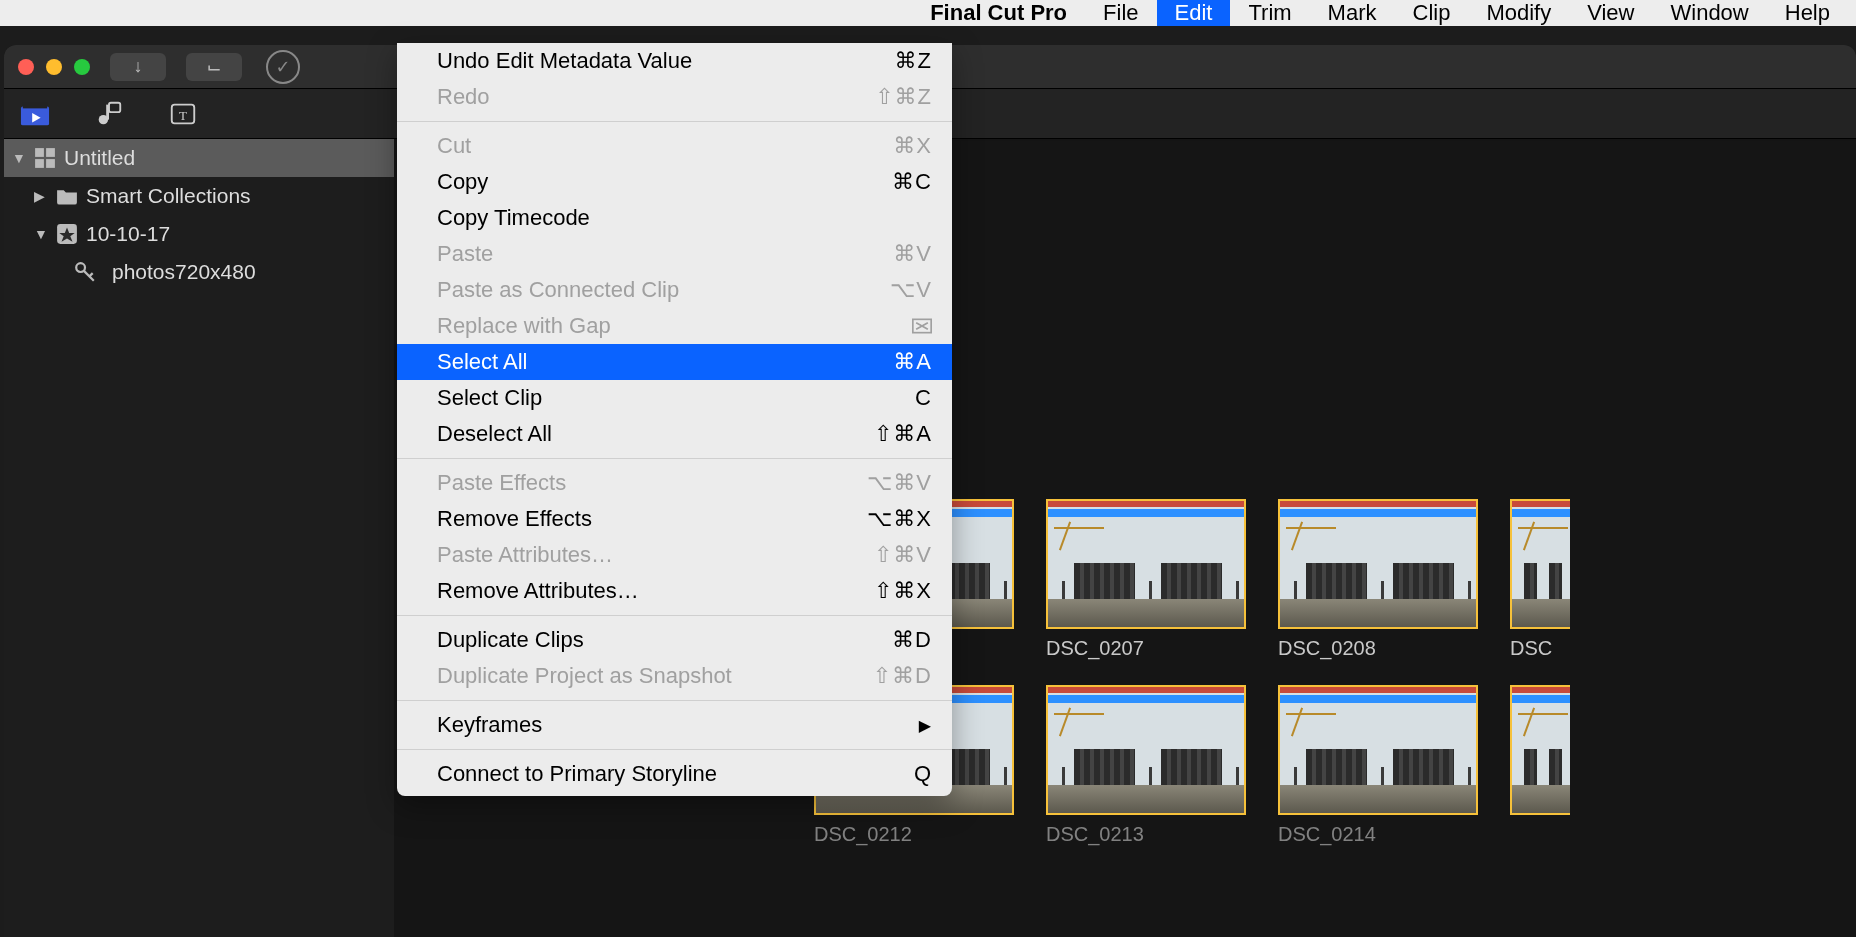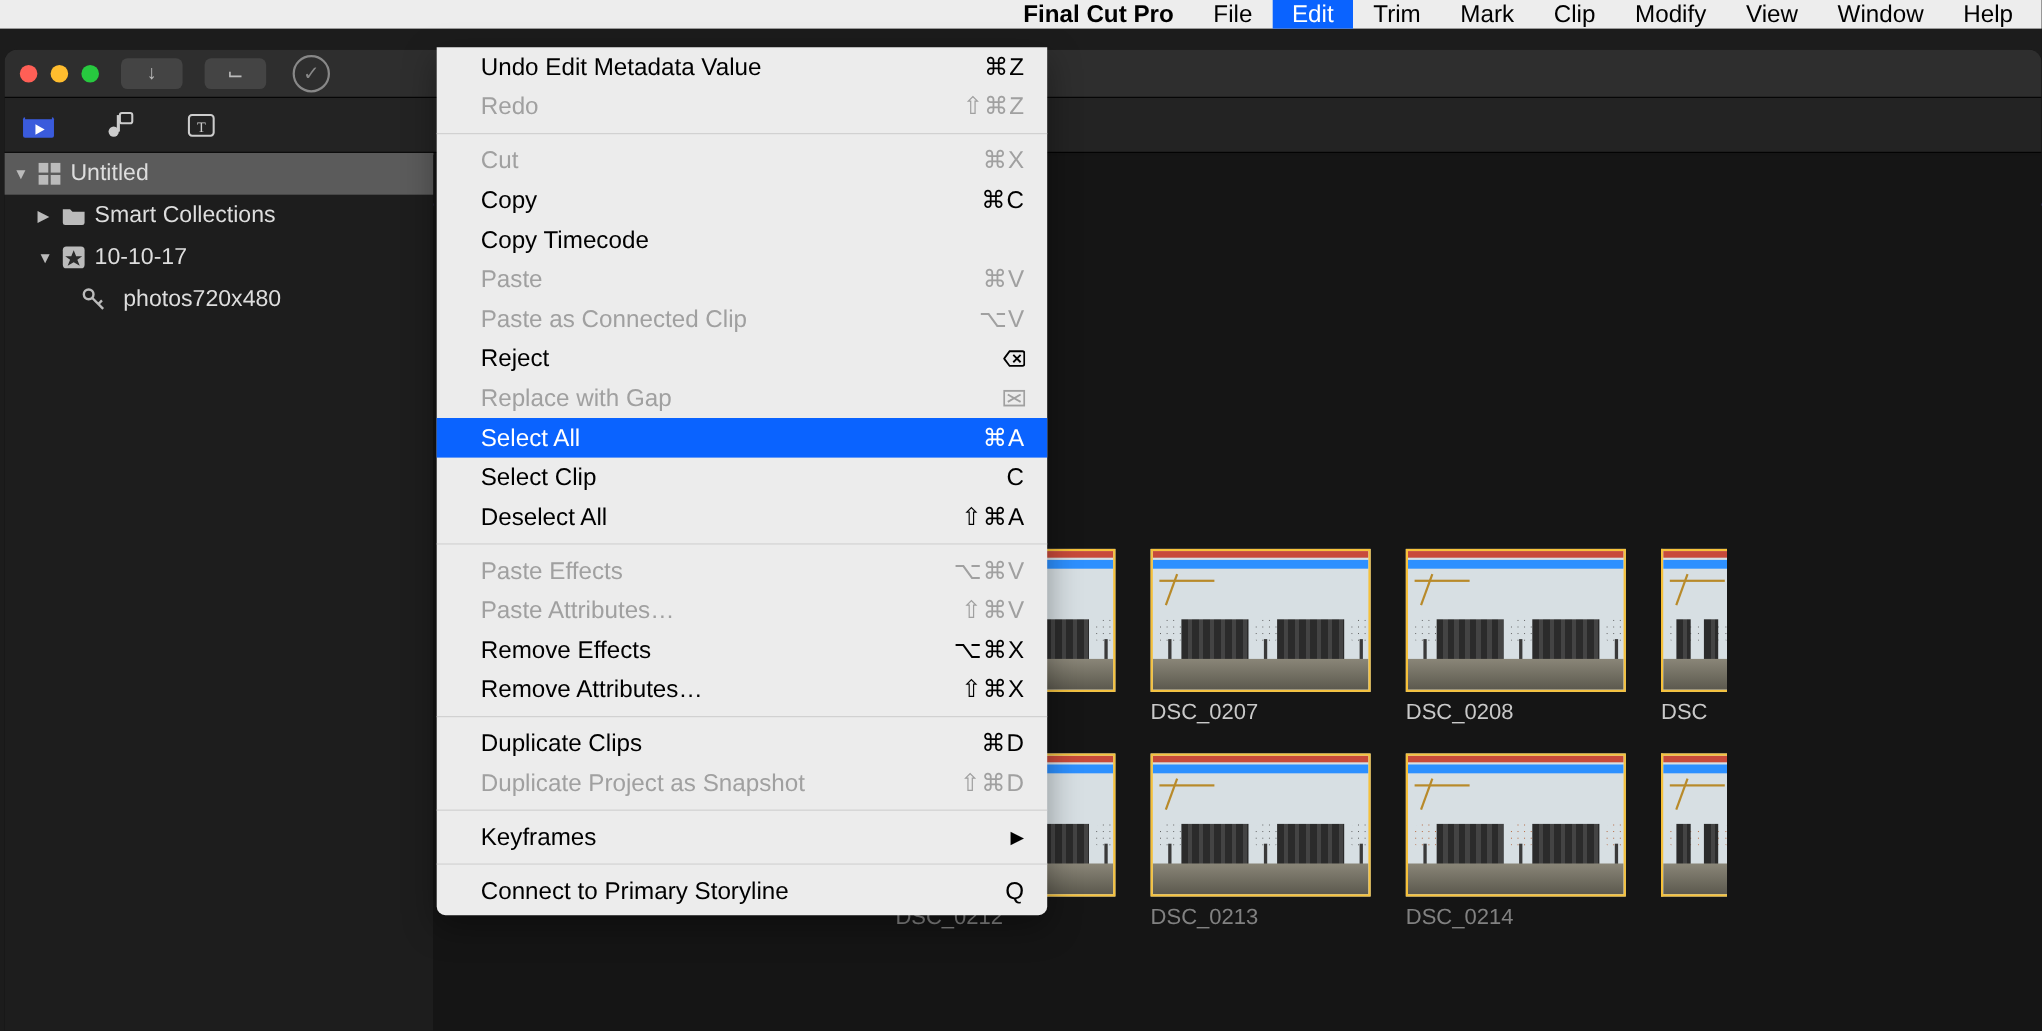--- a/index.html
+++ b/index.html
@@ -356,32 +356,20 @@
       <span class="sc"></span>
     </div>
     <div class="menu-row disabled">
       <span>Paste</span>
       <span class="sc">⌘V</span>
     </div>
     <div class="menu-row disabled">
       <span>Paste as Connected Clip</span>
       <span class="sc">⌥V</span>
     </div>
-    <div class="menu-row">
-      <span>Reject</span>
-      <span class="sc">
-        <span class="icon-slot">
-          <svg viewBox="0 0 24 18">
-            <path d="M7 1h14a2 2 0 0 1 2 2v12a2 2 0 0 1-2 2H7L1 9z" fill="none" stroke="currentColor" stroke-width="2"></path>
-            <line x1="11" y1="5" x2="19" y2="13" stroke="currentColor" stroke-width="2"></line>
-            <line x1="19" y1="5" x2="11" y2="13" stroke="currentColor" stroke-width="2"></line>
-          </svg>
-        </span>
-      </span>
-    </div>
     <div class="menu-row disabled">
       <span>Replace with Gap</span>
       <span class="sc">
         <span class="icon-slot">
           <svg viewBox="0 0 24 18">
             <rect x="1" y="1" width="22" height="16" fill="none" stroke="currentColor" stroke-width="2"></rect>
             <line x1="5" y1="5" x2="19" y2="13" stroke="currentColor" stroke-width="2"></line>
             <line x1="19" y1="5" x2="5" y2="13" stroke="currentColor" stroke-width="2"></line>
           </svg>
         </span>
@@ -397,27 +385,27 @@
     </div>
     <div class="menu-row">
       <span>Deselect All</span>
       <span class="sc">⇧⌘A</span>
     </div>
     <div class="menu-sep"></div>
     <div class="menu-row disabled">
       <span>Paste Effects</span>
       <span class="sc">⌥⌘V</span>
     </div>
+    <div class="menu-row">
+      <span>Remove Effects</span>
+      <span class="sc">⌥⌘X</span>
+    </div>
     <div class="menu-row disabled">
       <span>Paste Attributes…</span>
       <span class="sc">⇧⌘V</span>
-    </div>
-    <div class="menu-row">
-      <span>Remove Effects</span>
-      <span class="sc">⌥⌘X</span>
     </div>
     <div class="menu-row">
       <span>Remove Attributes…</span>
       <span class="sc">⇧⌘X</span>
     </div>
     <div class="menu-sep"></div>
     <div class="menu-row">
       <span>Duplicate Clips</span>
       <span class="sc">⌘D</span>
     </div>

